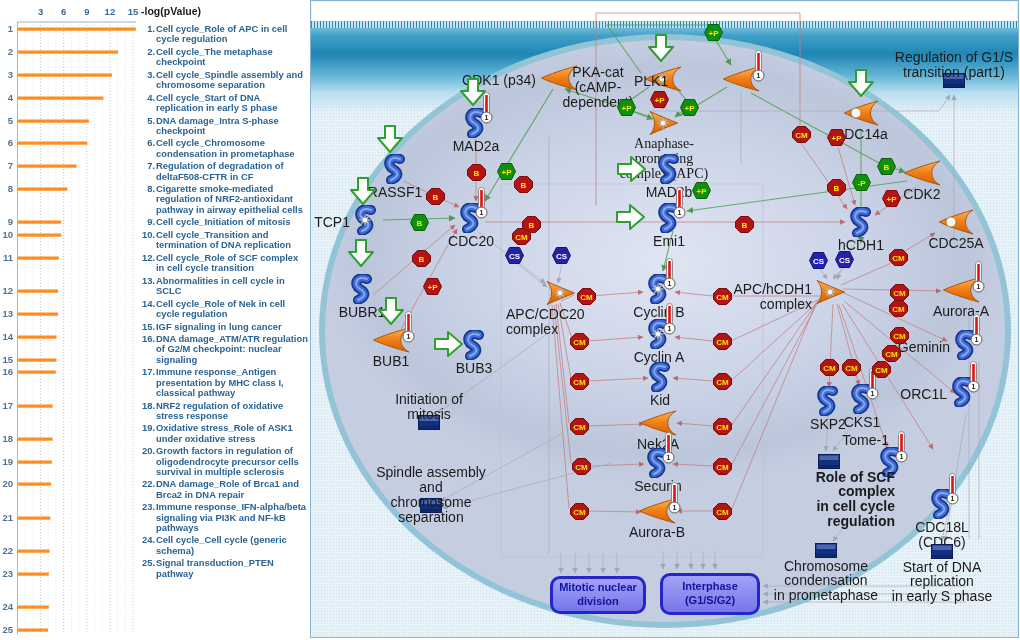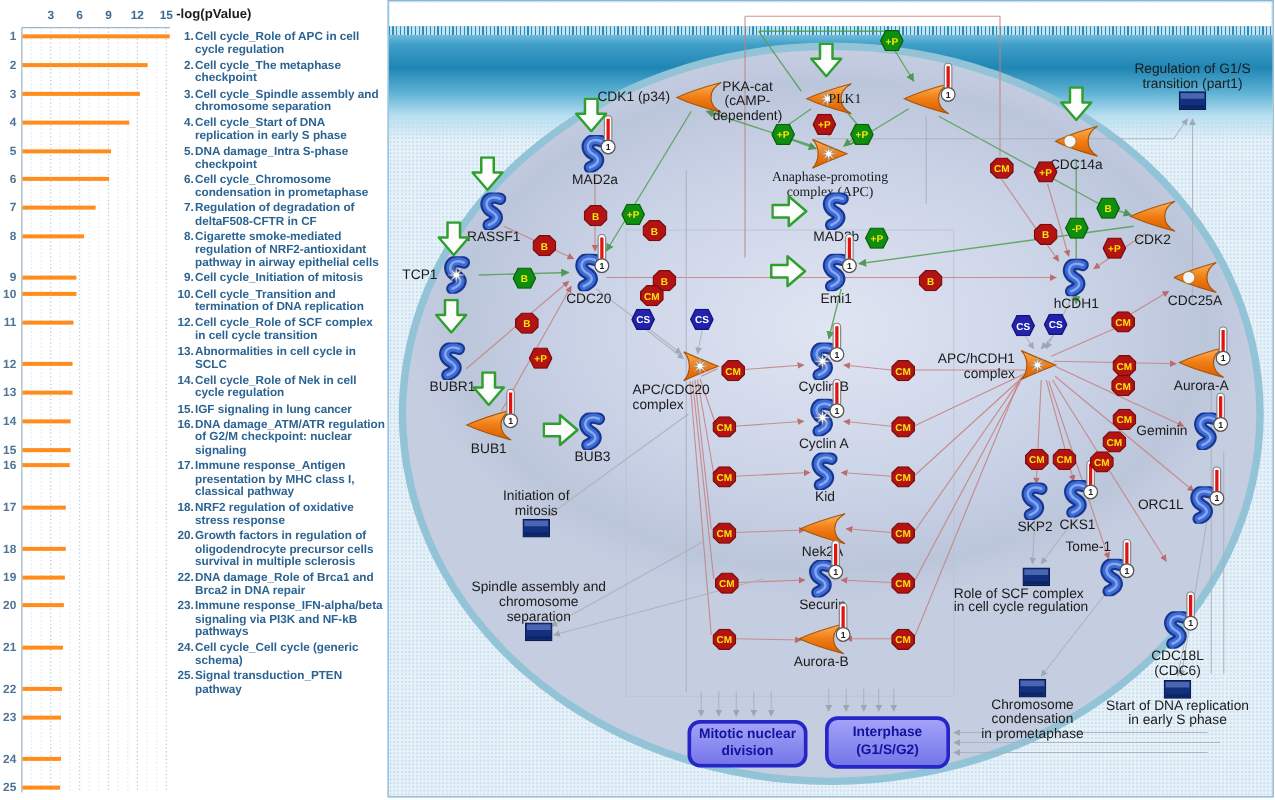--- a/index.html
+++ b/index.html
@@ -23,21 +23,21 @@
   #memb-comb{position:absolute;left:0;top:20px;width:709px;height:7px;z-index:2;
              background:repeating-linear-gradient(90deg,#2f8cb4 0 1px,#c2e4f2 1px 3px);}
   #cell{position:absolute;left:8px;top:33px;width:692px;height:594px;border-radius:50%;
         border:6px solid #92c3d7;box-sizing:border-box;z-index:2;
         background:radial-gradient(closest-side at 50% 38%,#e0e5f2 0%,#ccd4e8 55%,#bcc6da 88%,#c5cde1 100%);}
   #edges{position:absolute;left:0;top:0;z-index:3;}
   .node,.badge,.barrow{position:absolute;z-index:4;}
   .node .shape{position:absolute;left:0;top:0;}
   .node .star{position:absolute;z-index:5;}
   .node .thermo{position:absolute;z-index:5;}
-  .nlabel{position:absolute;font-size:11px;line-height:1.07;color:#1b1b1b;white-space:pre-line;z-index:5;}
+  .nlabel{position:absolute;font-size:14px;line-height:1.07;color:#1b1b1b;white-space:pre-line;z-index:5;}
   .result{position:absolute;z-index:5;border:3px solid #2525c8;border-radius:10px;
           background:linear-gradient(180deg,#a2a2f8,#7676e9);color:#12129e;font-weight:bold;
           font-size:11px;line-height:1.25;display:flex;align-items:center;justify-content:center;
           text-align:center;white-space:pre-line;box-sizing:border-box;}
   #defs-holder{position:absolute;width:0;height:0;overflow:hidden;}
 </style>
 </head>
 <body>
 
 <div id="stage">
@@ -177,20 +177,24 @@
         <span class="rank">16.</span>
         <span class="ptext">DNA damage_ATM/ATR regulation of G2/M checkpoint: nuclear signaling</span>
       </div>
       <div class="pitem">
         <span class="rank">17.</span>
         <span class="ptext">Immune response_Antigen presentation by MHC class I, classical pathway</span>
       </div>
       <div class="pitem">
         <span class="rank">18.</span>
         <span class="ptext">NRF2 regulation of oxidative stress response</span>
+      </div>
+      <div class="pitem">
+        <span class="rank">19.</span>
+        <span class="ptext">Oxidative stress_Role of ASK1 under oxidative stress</span>
       </div>
       <div class="pitem">
         <span class="rank">20.</span>
         <span class="ptext">Growth factors in regulation of oligodendrocyte precursor cells survival in multiple sclerosis</span>
       </div>
       <div class="pitem">
         <span class="rank">22.</span>
         <span class="ptext">DNA damage_Role of Brca1 and Brca2 in DNA repair</span>
       </div>
       <div class="pitem">
@@ -343,21 +347,21 @@
         <div class="node" style="left: 411px; top: 65px; width: 38px; height: 26px;">
           <svg class="shape" width="38" height="26" viewBox="0 0 38 26">
             <path d="M37,1 C22,5 10,9 1.5,13 C10,17 22,21 37,25 C26,19 26,7 37,1 Z" fill="url(#gradO)" stroke="#a9560c" stroke-width="1"></path>
           </svg>
           <svg class="thermo" width="13" height="32" viewBox="0 0 13 32" style="left: 30px; top: -16px;">
             <rect x="3.5" y="0.5" width="6" height="22" rx="3" fill="#ffffff" stroke="#8a8a8a"></rect>
             <rect x="5.2" y="3" width="2.6" height="18" fill="#e31212"></rect>
             <circle cx="6.5" cy="25.5" r="5.5" fill="#ffffff" stroke="#555555"></circle>
             <text x="6.5" y="28" font-size="7" font-weight="bold" text-anchor="middle" fill="#222222">1</text>
           </svg>
-          <div class="nlabel" style="width: 84px; text-align: center; left: -88px; top: 8.2px; font-family: Liberation Serif, serif;">PLK1</div>
+          <div class="nlabel" style="width: 84px; text-align: left; left: -88px; top: 8.2px;">PLK1</div>
         </div>
         <div class="node" style="left: 532px; top: 99px; width: 36px; height: 26px;">
           <svg class="shape" width="36" height="26" viewBox="0 0 36 26">
             <path d="M35,1 C21,5 9,9 1.5,13 C9,17 21,21 35,25 C25,19 25,7 35,1 Z" fill="url(#gradO)" stroke="#a9560c" stroke-width="1"></path>
             <circle cx="13" cy="13" r="5" fill="#f2f7fb" stroke="#c87a20"></circle>
           </svg>
           <div class="nlabel" style="width: 110px; text-align: center; left: -37px; top: 27px;">CDC14a</div>
         </div>
         <div class="node" style="left: 632px; top: 71.5px; width: 22px; height: 15px;">
           <svg class="shape" width="22" height="15" viewBox="0 0 22 15">
@@ -599,21 +603,21 @@
             <path d="M17,5 C6,1 3,11 10,15 C17,19 15,23 8,26" fill="none" stroke="#86a8ef" stroke-width="2" stroke-linecap="round"></path>
           </svg>
           <svg class="thermo" width="13" height="32" viewBox="0 0 13 32" style="left: 16px; top: -16px;">
             <rect x="3.5" y="0.5" width="6" height="22" rx="3" fill="#ffffff" stroke="#8a8a8a"></rect>
             <rect x="5.2" y="3" width="2.6" height="18" fill="#e31212"></rect>
             <circle cx="6.5" cy="25.5" r="5.5" fill="#ffffff" stroke="#555555"></circle>
             <text x="6.5" y="28" font-size="7" font-weight="bold" text-anchor="middle" fill="#222222">1</text>
           </svg>
           <div class="nlabel" style="width: 110px; text-align: center; left: -43px; top: 31px;">CKS1</div>
         </div>
-        <div class="node" style="left: 640px; top: 388px; width: 24px; height: 30px;">
+        <div class="node" style="left: 640px; top: 376px; width: 24px; height: 30px;">
           <svg class="shape" width="24" height="30" viewBox="0 0 24 30">
             <path d="M17,5 C6,1 3,11 10,15 C17,19 15,23 8,26" fill="none" stroke="#16368f" stroke-width="10" stroke-linecap="round"></path>
             <path d="M17,5 C6,1 3,11 10,15 C17,19 15,23 8,26" fill="none" stroke="#3e6bd6" stroke-width="6.5" stroke-linecap="round"></path>
             <path d="M17,5 C6,1 3,11 10,15 C17,19 15,23 8,26" fill="none" stroke="#86a8ef" stroke-width="2" stroke-linecap="round"></path>
           </svg>
           <svg class="thermo" width="13" height="32" viewBox="0 0 13 32" style="left: 16px; top: -16px;">
             <rect x="3.5" y="0.5" width="6" height="22" rx="3" fill="#ffffff" stroke="#8a8a8a"></rect>
             <rect x="5.2" y="3" width="2.6" height="18" fill="#e31212"></rect>
             <circle cx="6.5" cy="25.5" r="5.5" fill="#ffffff" stroke="#555555"></circle>
             <text x="6.5" y="28" font-size="7" font-weight="bold" text-anchor="middle" fill="#222222">1</text>
@@ -699,21 +703,21 @@
           <div class="nlabel" style="width: 130px; text-align: center; left: -54px; top: -32.1px;">Spindle assembly and
 chromosome
 separation</div>
         </div>
         <div class="node" style="left: 507px; top: 452.5px; width: 22px; height: 15px;">
           <svg class="shape" width="22" height="15" viewBox="0 0 22 15">
             <rect x="0.5" y="0.5" width="21" height="14" fill="#13307e" stroke="#0a1c52"></rect>
             <rect x="1.5" y="1.5" width="19" height="4.5" fill="#4a66b2"></rect>
             <rect x="1.5" y="11" width="19" height="2.5" fill="#0d2566"></rect>
           </svg>
-          <div class="nlabel" style="width: 132px; text-align: left; left: -55px; top: 16px;">Role of SCF complex
+          <div class="nlabel" style="width: 132px; text-align: right; left: -55px; top: 16px; font-weight: bold;">Role of SCF complex
 in cell cycle regulation</div>
         </div>
         <div class="node" style="left: 504px; top: 541.5px; width: 22px; height: 15px;">
           <svg class="shape" width="22" height="15" viewBox="0 0 22 15">
             <rect x="0.5" y="0.5" width="21" height="14" fill="#13307e" stroke="#0a1c52"></rect>
             <rect x="1.5" y="1.5" width="19" height="4.5" fill="#4a66b2"></rect>
             <rect x="1.5" y="11" width="19" height="2.5" fill="#0d2566"></rect>
           </svg>
           <div class="nlabel" style="width: 132px; text-align: center; left: -55px; top: 16px;">Chromosome condensation
 in prometaphase</div>

